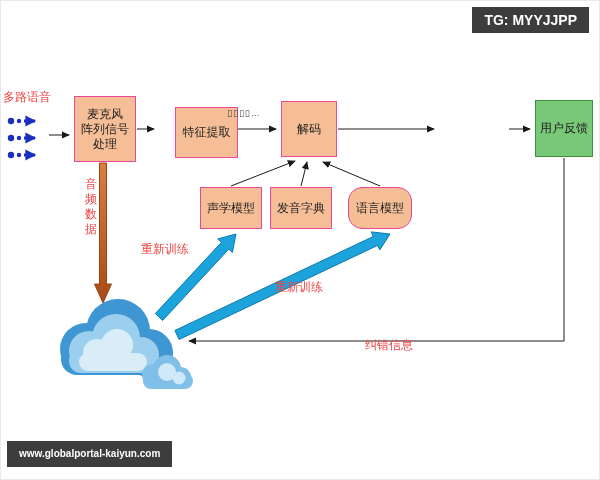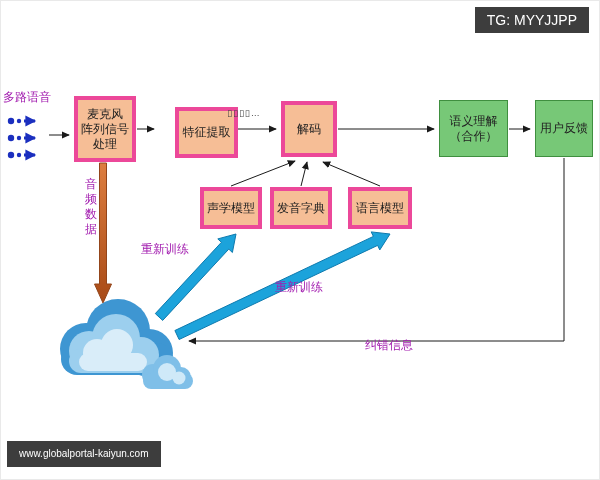--- a/index.html
+++ b/index.html
@@ -7,29 +7,29 @@
   #canvas{
     position:relative;width:600px;height:480px;background:#ffffff;
     font-family:"Liberation Sans","DejaVu Sans",sans-serif;
     overflow:hidden;border:1px solid #e9e9e9;box-sizing:border-box;
   }
   .node{
     position:absolute;display:flex;align-items:center;justify-content:center;
     text-align:center;font-size:12px;line-height:15px;color:#222;
     white-space:pre-line;box-sizing:border-box;
   }
-  .node-orange{background:#F6BE96;border:4px solid #ec4899;}
+  .node-orange{background:#F6BE96;border:1px solid #ec4899;}
   .node-green{background:#77C877;border:1px solid #3F8F3F;}
   .lbl{
-    position:absolute;font-size:12px;line-height:16px;color:#a21caf;
+    position:absolute;font-size:12px;line-height:16px;color:#ef4444;
     white-space:pre-line;text-align:center;
   }
   .badge{
     position:absolute;background:#3D3D3D;color:#ffffff;
-    font-size:13px;line-height:16px;padding:5px 12px;
+    font-size:13px;line-height:16px;padding:5px 12px;font-weight:bold;
   }
   .glyphs{position:absolute;font-size:9px;letter-spacing:1px;color:#444;}
   svg{position:absolute;left:0;top:0;}
 </style>
 </head>
 <body>
 
 <div id="canvas">
 
   <svg width="600" height="480" viewBox="0 0 600 480">
@@ -107,23 +107,21 @@
   <div class="badge" style="top:6px;right:10px;font-size:14px;">TG: MYYJJPP</div>
   <div class="badge" style="top:440px;left:6px;font-size:10px;">www.globalportal-kaiyun.com</div>
 
   <div class="node node-orange" style="left:73px;top:95px;width:62px;height:66px;">麦克风
 阵列信号
 处理</div>
   <div class="node node-orange" style="left:158px;top:106px;width:63px;height:51px;margin-left:16px;">特征提取</div>
   <div class="node node-orange" style="left:280px;top:100px;width:56px;height:56px;">解码</div>
   <div class="node node-orange" style="left:269px;top:186px;width:62px;height:42px;">发音字典</div>
   <div class="node node-orange" style="left:199px;top:186px;width:62px;height:42px;">声学模型</div>
-  <div class="node node-orange" style="left:347px;top:186px;width:64px;height:42px;">语言模型</div>
-  <div class="node node-green" style="left:438px;top:99px;width:69px;height:57px;">语义理解
-（合作）</div>
+  <div class="node node-orange" style="left:347px;top:186px;width:64px;height:42px;border-radius:14px;">语言模型</div>
   <div class="node node-green" style="left:534px;top:99px;width:58px;height:57px;">用户反馈</div>
 
   <div class="lbl" style="left:2px;top:88px;">多路语音</div>
   <div class="lbl" style="left:83px;top:176px;width:14px;line-height:15px;text-align:center;">音频数据</div>
   <div class="glyphs" style="left:226px;top:107px;">▯▯▯▯…</div>
   <div class="lbl" style="left:140px;top:240px;">重新训练</div>
   <div class="lbl" style="left:274px;top:278px;">重新训练</div>
   <div class="lbl" style="left:364px;top:336px;">纠错信息</div>
 
 </div>

